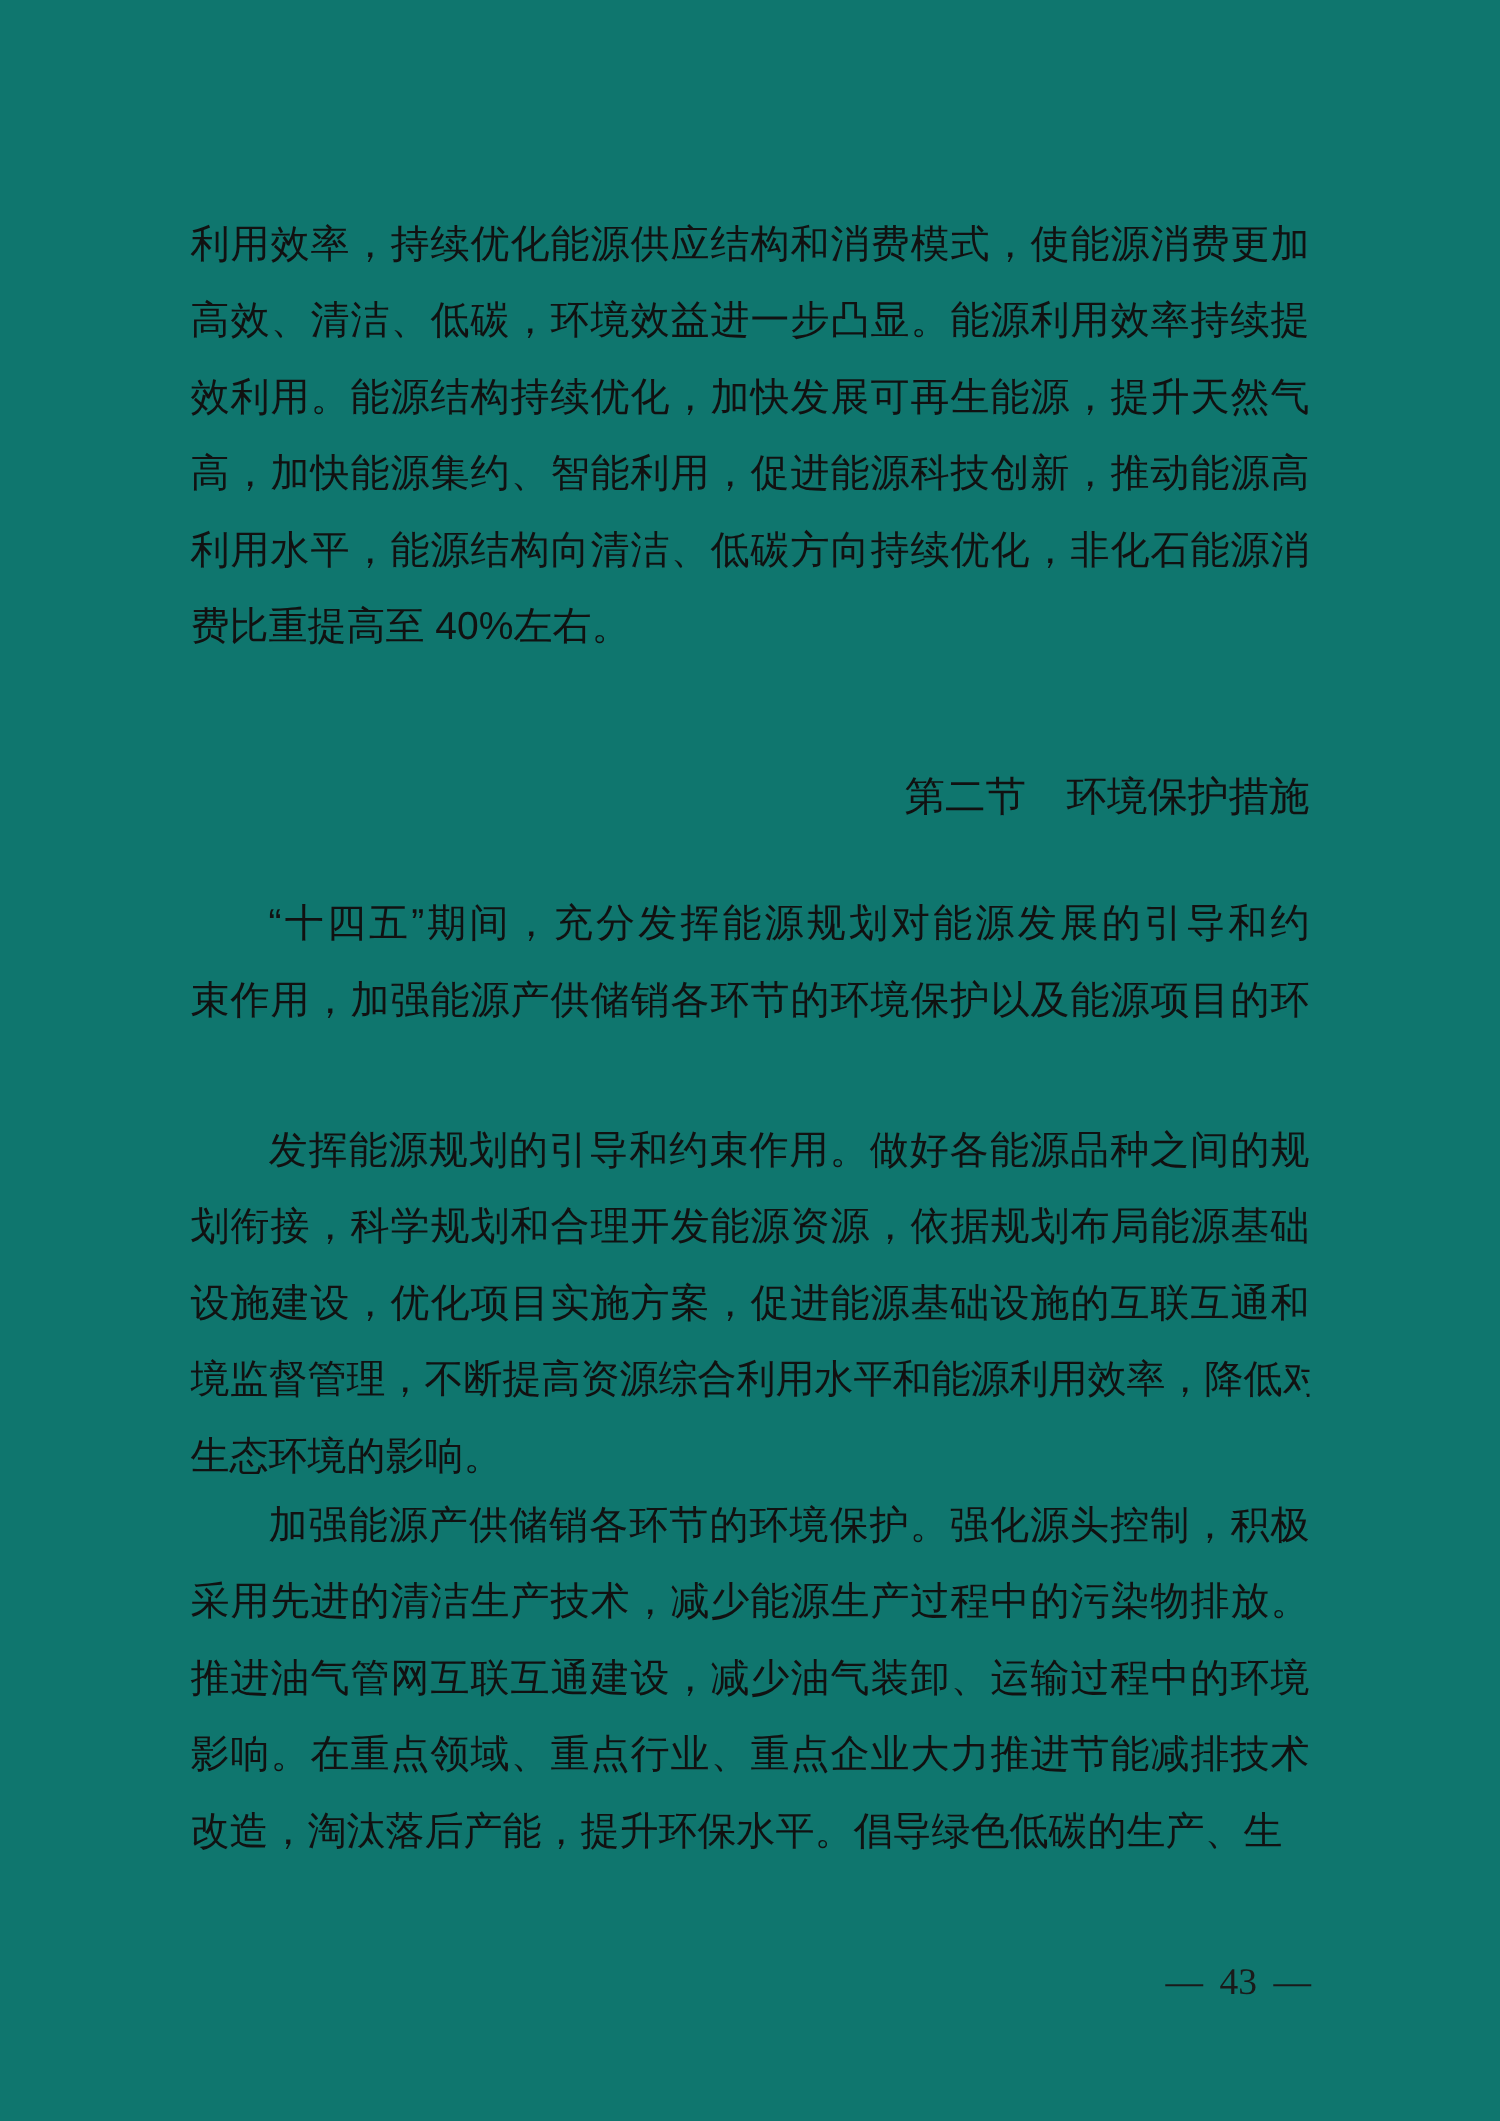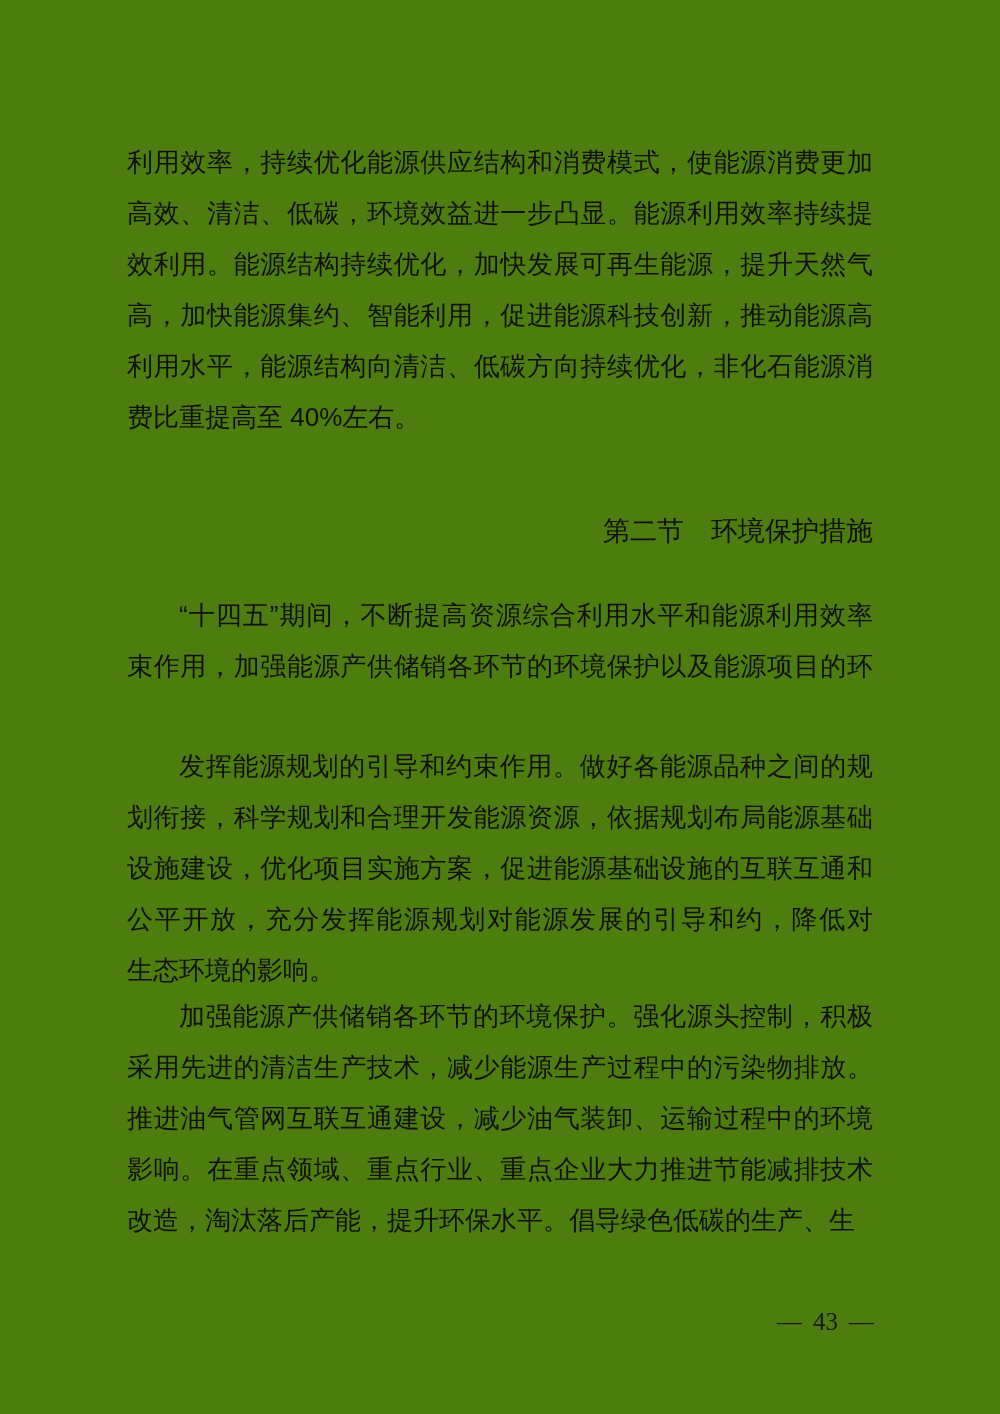--- a/index.html
+++ b/index.html
@@ -4,21 +4,21 @@
 <style>
   html, body {
     margin: 0;
     padding: 0;
     background: #ffffff;
   }
   .page {
     position: relative;
     width: 1000px;
     height: 1414px;
-    background: #4d7c0f;
+    background: #0f766e;
     color: #111111;
     font-family: "Liberation Sans", sans-serif;
     overflow: hidden;
   }
   .text-block {
     position: absolute;
     left: 127px;
     width: 746px;
   }
   .para {
@@ -85,29 +85,29 @@
       <div class="line">高，加快能源集约、智能利用，促进能源科技创新，推动能源高</div>
       <div class="line">利用水平，能源结构向清洁、低碳方向持续优化，非化石能源消</div>
       <div class="line last">费比重提高至 40%左右。</div>
     </div>
 
   <div class="section-heading">
     <span class="heading-label">第二节</span><span class="heading-title">环境保护措施</span>
   </div>
 
   <div class="text-block para indented p2">
-      <div class="line">“十四五”期间，不断提高资源综合利用水平和能源利用效率</div>
+      <div class="line">“十四五”期间，充分发挥能源规划对能源发展的引导和约</div>
       <div class="line">束作用，加强能源产供储销各环节的环境保护以及能源项目的环</div>
     </div>
 
   <div class="text-block para indented p3">
       <div class="line">发挥能源规划的引导和约束作用。做好各能源品种之间的规</div>
       <div class="line">划衔接，科学规划和合理开发能源资源，依据规划布局能源基础</div>
       <div class="line">设施建设，优化项目实施方案，促进能源基础设施的互联互通和</div>
-      <div class="line">公平开放，充分发挥能源规划对能源发展的引导和约，降低对</div>
+      <div class="line">境监督管理，不断提高资源综合利用水平和能源利用效率，降低对</div>
       <div class="line last">生态环境的影响。</div>
     </div>
 
   <div class="text-block para indented p4">
       <div class="line">加强能源产供储销各环节的环境保护。强化源头控制，积极</div>
       <div class="line">采用先进的清洁生产技术，减少能源生产过程中的污染物排放。</div>
       <div class="line">推进油气管网互联互通建设，减少油气装卸、运输过程中的环境</div>
       <div class="line">影响。在重点领域、重点行业、重点企业大力推进节能减排技术</div>
       <div class="line last">改造，淘汰落后产能，提升环保水平。倡导绿色低碳的生产、生</div>
     </div>

